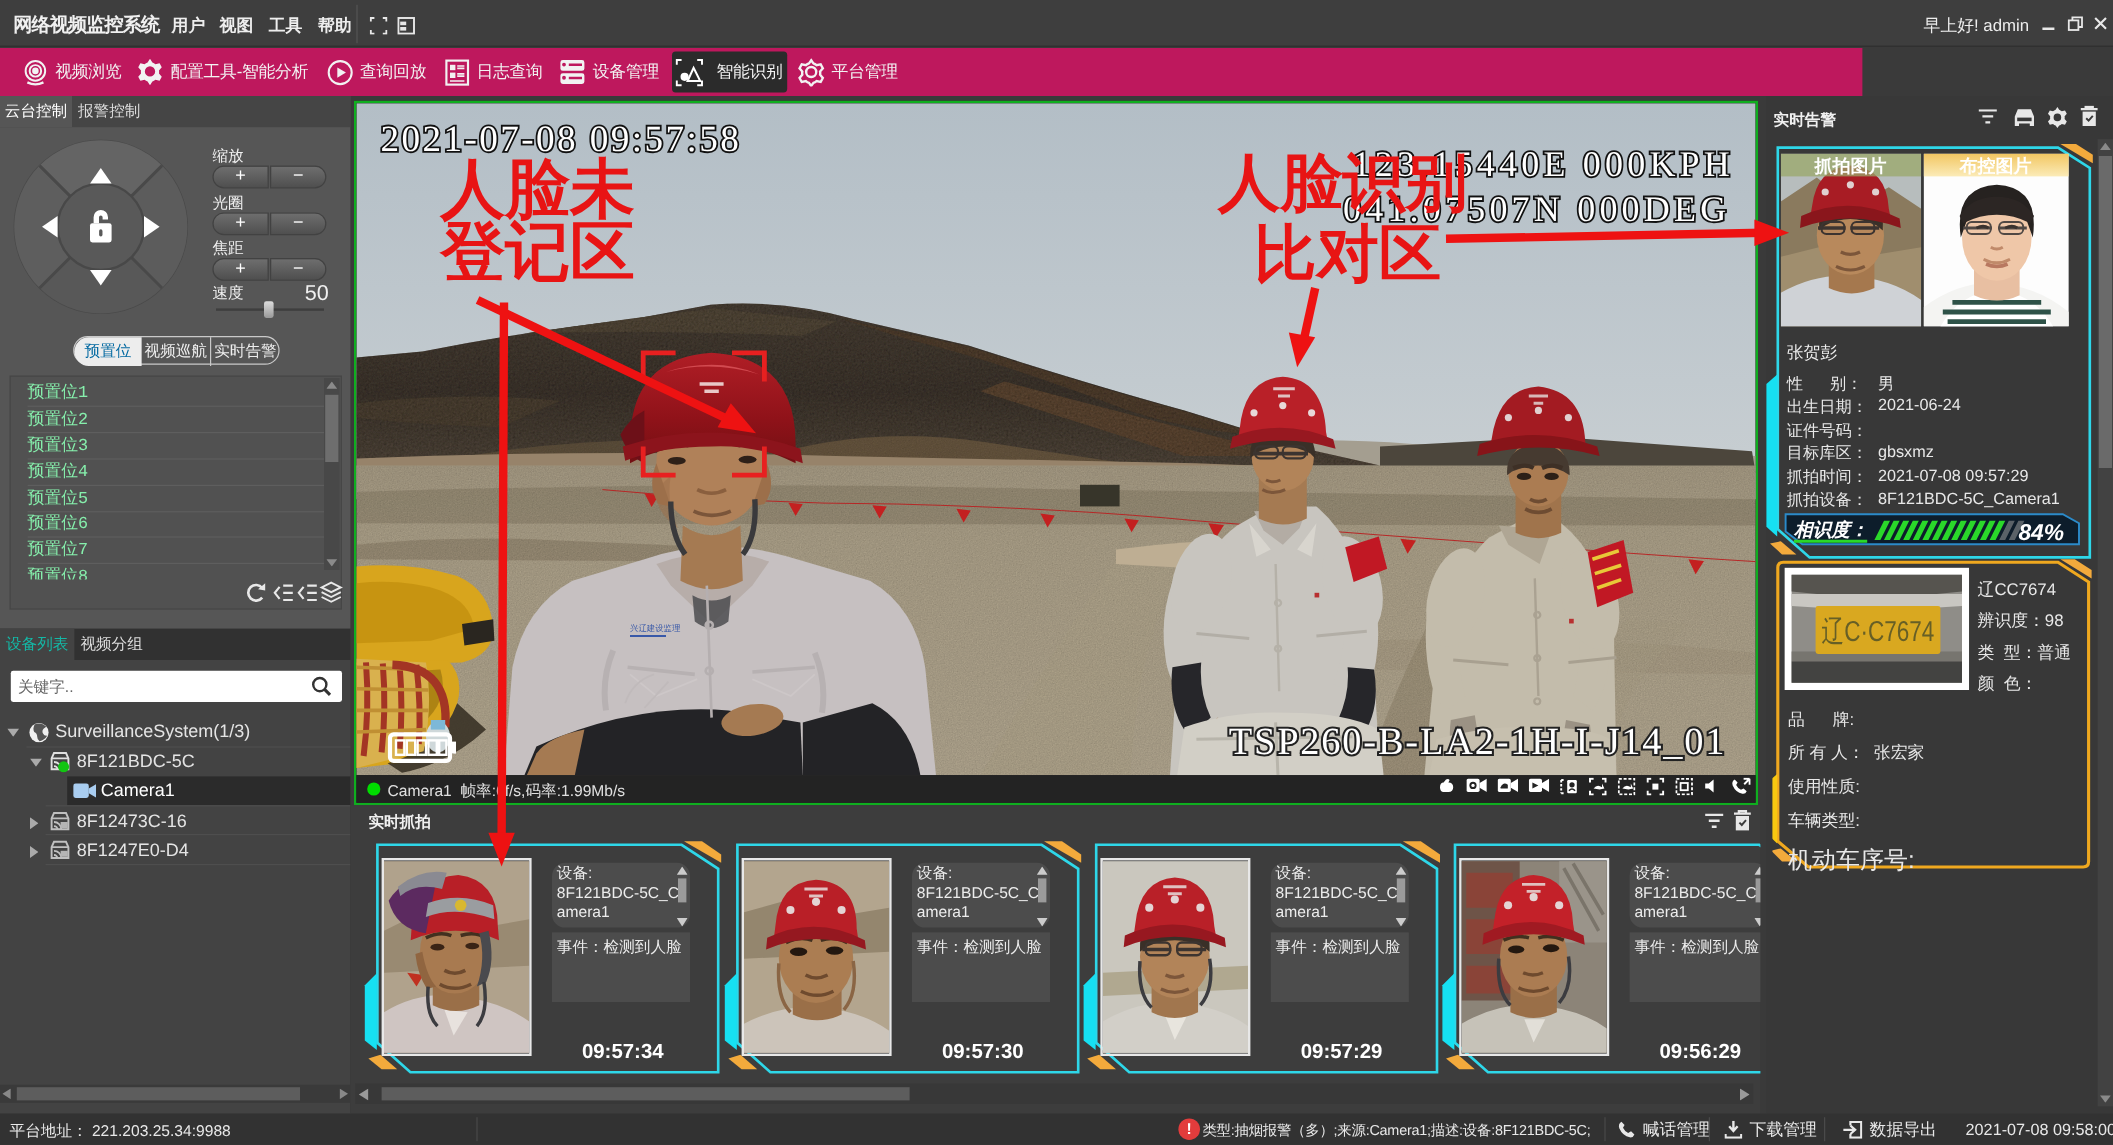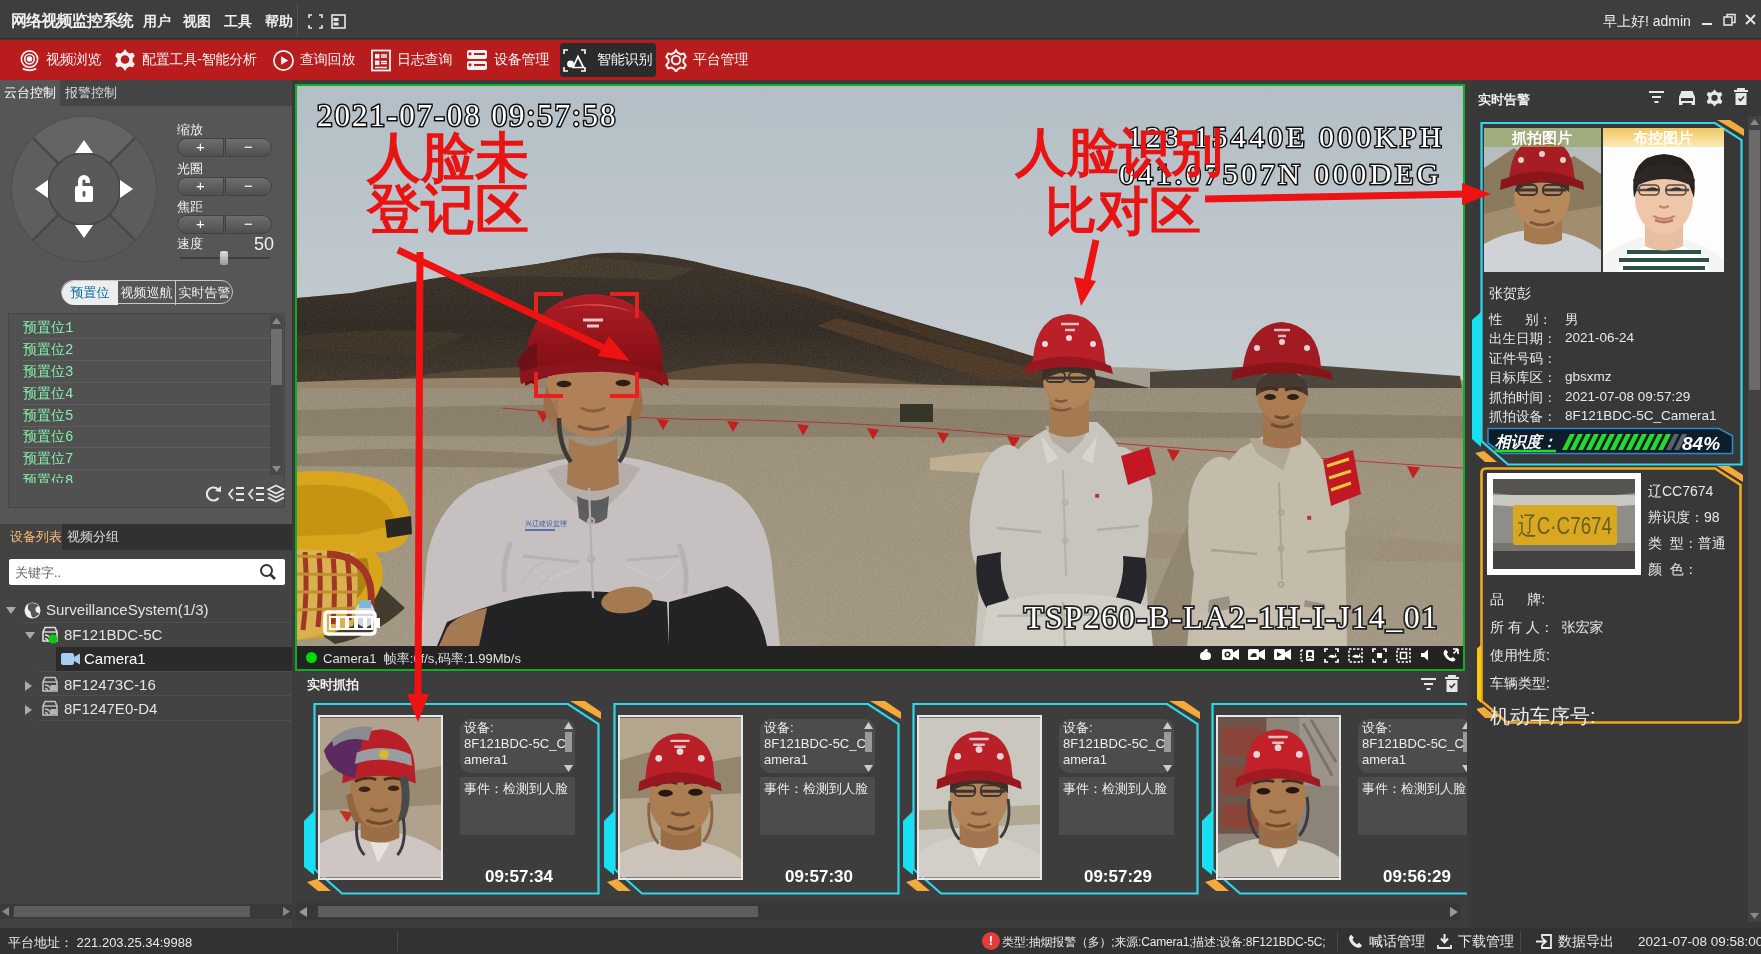--- a/index.html
+++ b/index.html
@@ -5,21 +5,21 @@
 *{margin:0;padding:0;box-sizing:border-box;}
 html,body{width:1761px;height:954px;overflow:hidden;background:#3a3a3a;font-family:"Liberation Sans",sans-serif;-webkit-font-smoothing:antialiased;}
 #page{position:relative;width:1761px;height:954px;}
 
 #titlebar{position:absolute;left:0;top:0;width:1761px;height:39px;background:#3e3e3e;border-bottom:1px solid #2e2e2e;color:#f0f0f0;}
 #titlebar .logo{position:absolute;left:11px;top:11px;font-size:16px;letter-spacing:-0.8px;font-weight:bold;}
 .menu{position:absolute;top:13px;font-size:14px;color:#eee;font-weight:bold;}
 #tb-sep{position:absolute;left:297px;top:4px;width:1px;height:32px;background:#555;}
 .winbtn{position:absolute;top:12px;color:#e8e8e8;}
 
-#toolbar{position:absolute;left:0;top:40px;width:1761px;height:40px;background:#b91c1c;}
+#toolbar{position:absolute;left:0;top:40px;width:1552px;height:40px;background:#be185d;}
 .tool{position:absolute;top:0;height:40px;display:flex;align-items:center;color:#f2f2f2;font-size:14px;letter-spacing:-0.2px;}
 .tool svg{margin-right:5px;}
 #tool-active{position:absolute;left:560px;top:3px;width:96px;height:34px;background:#2b2b2b;border-radius:3px;}
 
 #ptz{position:absolute;left:0;top:80px;width:292px;height:444px;background:#565656;}
 #ptz-tabs{position:absolute;left:0;top:0;width:292px;height:26px;background:#454545;}
 #ptz-tab1{position:absolute;left:0;top:0;width:60px;height:26px;background:#565656;color:#fff;font-size:13px;line-height:26px;text-align:center;}
 #ptz-tab2{position:absolute;left:60px;top:0;width:62px;height:26px;color:#ddd;font-size:13px;line-height:26px;text-align:center;}
 
 .pmlabel{position:absolute;color:#f0f0f0;font-size:13px;}
@@ -36,21 +36,21 @@
 #pt2{position:absolute;left:56px;top:0;width:58px;height:24px;line-height:23px;text-align:center;border-right:1px solid #c9c9c9;}
 #pt3{position:absolute;left:114px;top:0;width:57px;height:24px;line-height:23px;text-align:center;}
 
 #plist{position:absolute;left:8px;top:233px;width:277px;height:195px;background:#515151;border:1px solid #464646;}
 .prow{position:absolute;left:14px;width:250px;height:21px;color:#86efac;font-size:14px;line-height:21px;border-bottom:1px solid #5e5e5e;font-family:Liberation Mono, monospace;}
 #pscroll{position:absolute;right:1px;top:1px;width:13px;height:160px;background:#484848;}
 #pscroll .thumb{position:absolute;left:1px;top:14px;width:11px;height:56px;background:#6e6e6e;}
 
 #devices{position:absolute;left:0;top:524px;width:292px;height:404px;background:#434343;}
 #dev-tabs{position:absolute;left:0;top:0;width:292px;height:26px;background:#313131;}
-#dev-tab1{position:absolute;left:0;top:0;width:62px;height:26px;background:#434343;color:#fdba74;font-size:13px;line-height:26px;text-align:right;}
+#dev-tab1{position:absolute;left:0;top:0;width:62px;height:26px;background:#434343;color:#14b8a6;font-size:13px;line-height:26px;text-align:center;}
 #dev-tab2{position:absolute;left:62px;top:0;width:62px;height:26px;color:#ddd;font-size:13px;line-height:26px;text-align:center;}
 #search{position:absolute;left:9px;top:35px;width:276px;height:26px;background:#fff;border-radius:2px;}
 #search span{position:absolute;left:6px;top:5px;font-size:13px;color:#666;}
 .trow{position:absolute;left:0;width:292px;height:24px;color:#e4e4e4;font-size:15px;line-height:24px;}
 .tsep{position:absolute;height:1px;background:#4e4e4e;}
 #hsb1{position:absolute;left:0px;top:380px;width:292px;height:15px;background:#3a3a3a;}
 #hsb1 .thumb{position:absolute;left:14px;top:2px;width:236px;height:11px;background:#5d5d5d;}
 
 #statusbar{position:absolute;left:0;top:928px;width:1761px;height:26px;background:#323232;color:#e8e8e8;font-size:14px;}
 .ssep{position:absolute;top:3px;width:1px;height:20px;background:#4a4a4a;}

